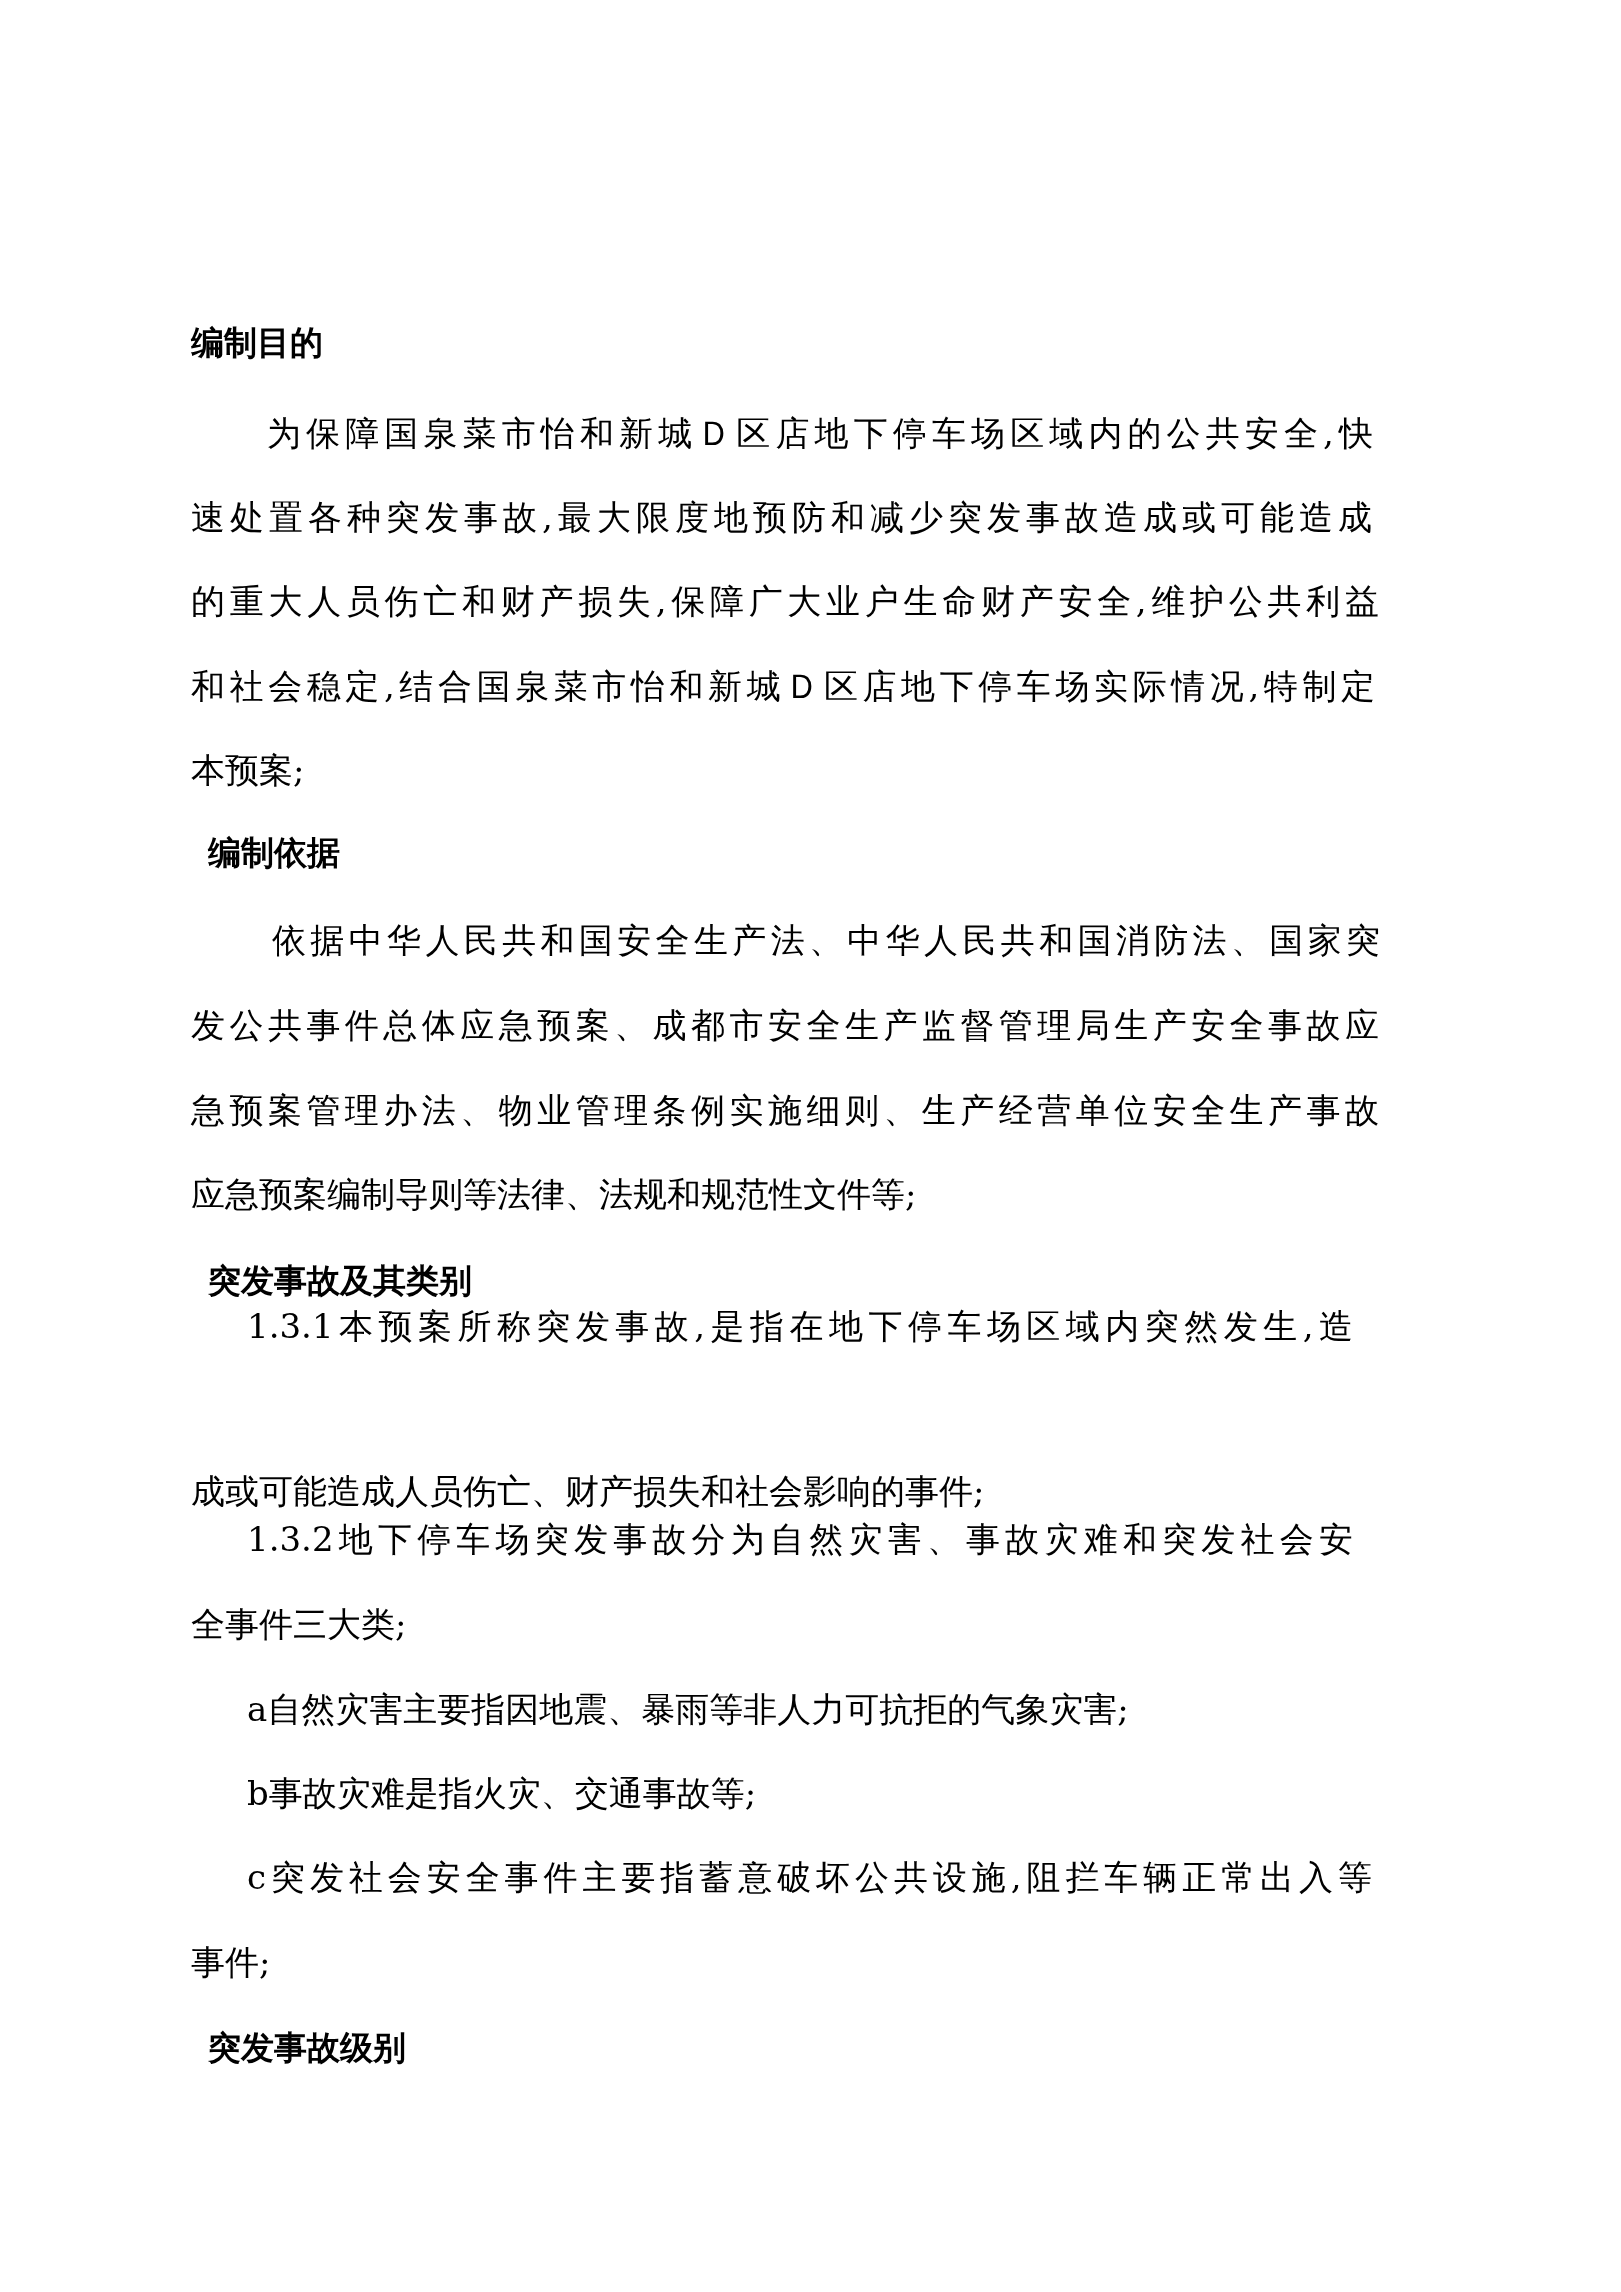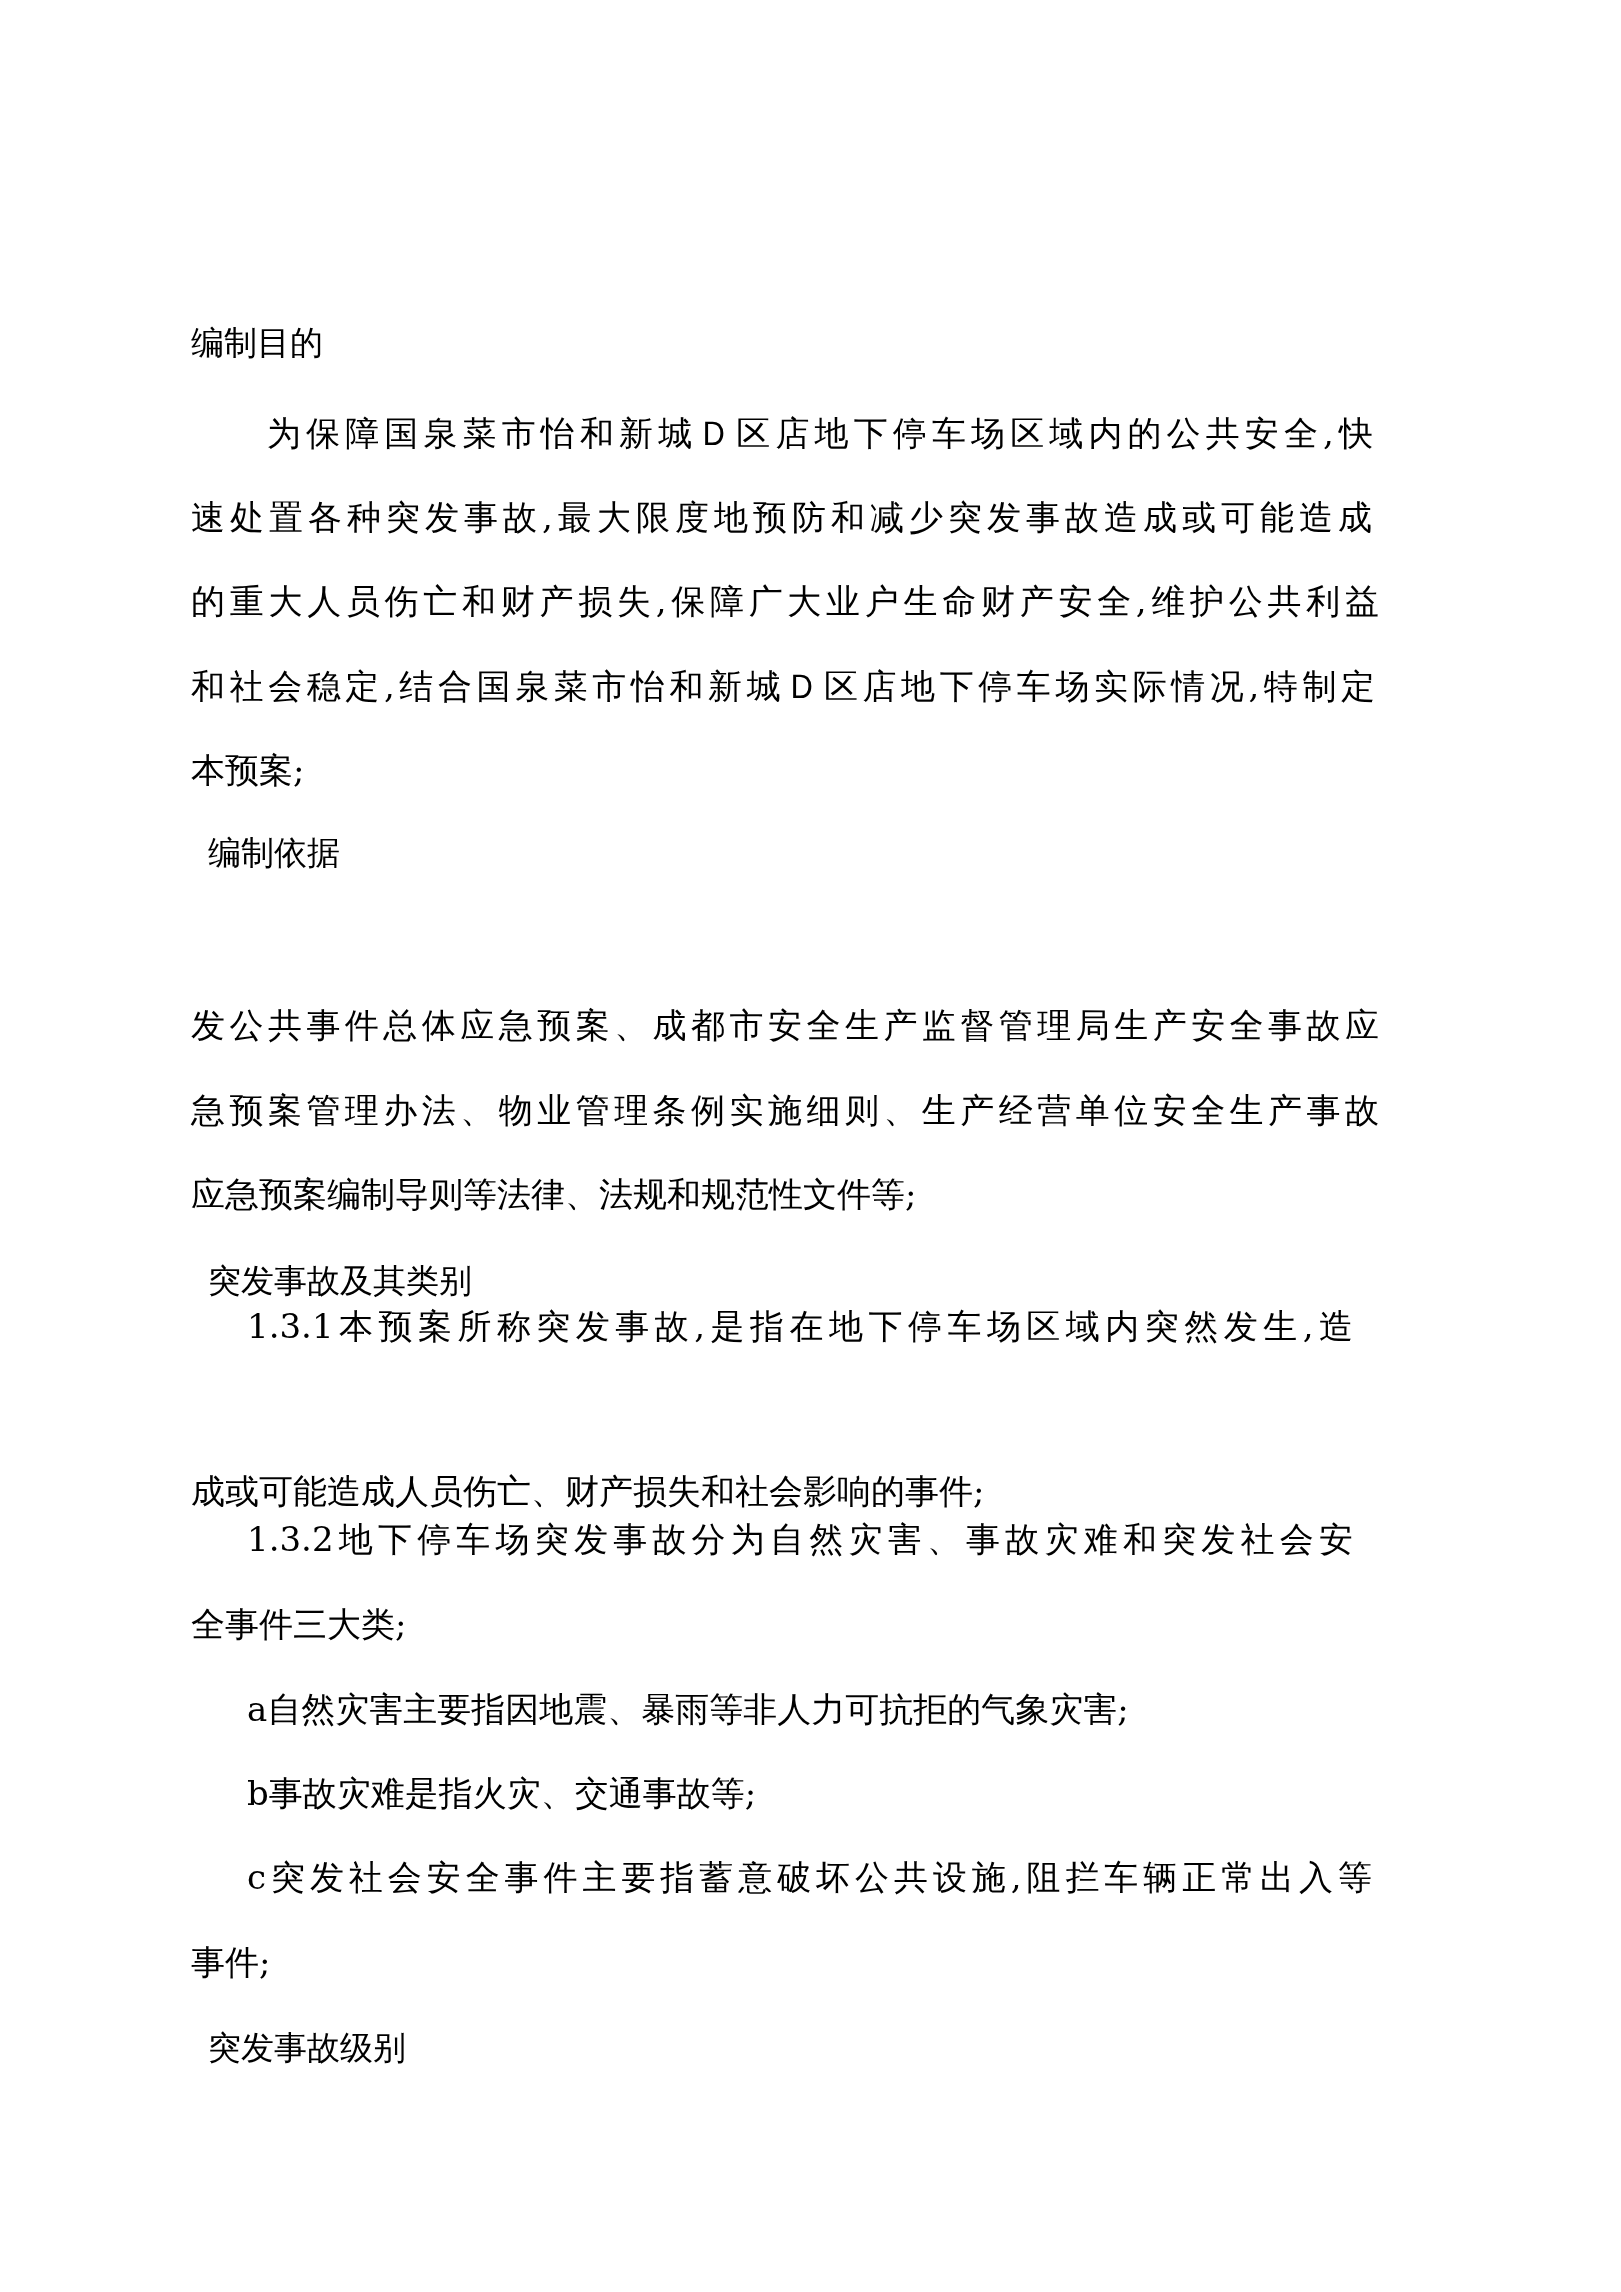--- a/index.html
+++ b/index.html
@@ -30,21 +30,21 @@
       text-align: center;
       font-family: "DejaVu Sans", "Liberation Sans", sans-serif;
       font-weight: bold;
       font-size: 41px;
       line-height: 55px;
       letter-spacing: 2px;
     }
     .heading {
       position: absolute;
       font-family: "DejaVu Sans", "Liberation Sans", sans-serif;
-      font-weight: normal;
+      font-weight: bold;
       font-size: 33px;
       line-height: 43px;
       white-space: nowrap;
     }
     .line {
       position: absolute;
       font-size: 34px;
       line-height: 45px;
       white-space: nowrap;
       text-align: justify;
@@ -61,20 +61,21 @@
 
 
   <div class="heading" style="left:191px; top:321px;">编制目的</div>
   <div class="line" style="left:191px; top:495px; width:1181px;">速处置各种突发事故,最大限度地预防和减少突发事故造成或可能造成</div>
   <div class="line" style="left:267px; top:411px; width:1106px;">为保障国泉菜市怡和新城Ｄ区店地下停车场区域内的公共安全,快</div>
   <div class="line" style="left:191px; top:579px; width:1188px;">的重大人员伤亡和财产损失,保障广大业户生命财产安全,维护公共利益</div>
   <div class="line" style="left:191px; top:664px; width:1184px;">和社会稳定,结合国泉菜市怡和新城Ｄ区店地下停车场实际情况,特制定</div>
   <div class="line last" style="left:191px; top:748px;">本预案;</div>
 
   <div class="heading" style="left:208px; top:831px;">编制依据</div>
+  <div class="line" style="left:272px; top:918px; width:1108px;">依据中华人民共和国安全生产法、中华人民共和国消防法、国家突</div>
   <div class="line" style="left:191px; top:1003px; width:1188px;">发公共事件总体应急预案、成都市安全生产监督管理局生产安全事故应</div>
   <div class="line" style="left:191px; top:1088px; width:1188px;">急预案管理办法、物业管理条例实施细则、生产经营单位安全生产事故</div>
   <div class="line last" style="left:191px; top:1172px;">应急预案编制导则等法律、法规和规范性文件等;</div>
 
   <div class="heading" style="left:208px; top:1259px;">突发事故及其类别</div>
   <div class="line" style="left:247px; top:1304px; width:1106px;">1.3.1本预案所称突发事故,是指在地下停车场区域内突然发生,造</div>
   <div class="line last" style="left:191px; top:1432px;margin-top:37px;">成或可能造成人员伤亡、财产损失和社会影响的事件;</div>
   <div class="line" style="left:247px; top:1517px; width:1106px;">1.3.2地下停车场突发事故分为自然灾害、事故灾难和突发社会安</div>
   <div class="line last" style="left:191px; top:1602px;">全事件三大类;</div>
   <div class="line last" style="left:247px; top:1687px;">a自然灾害主要指因地震、暴雨等非人力可抗拒的气象灾害;</div>

